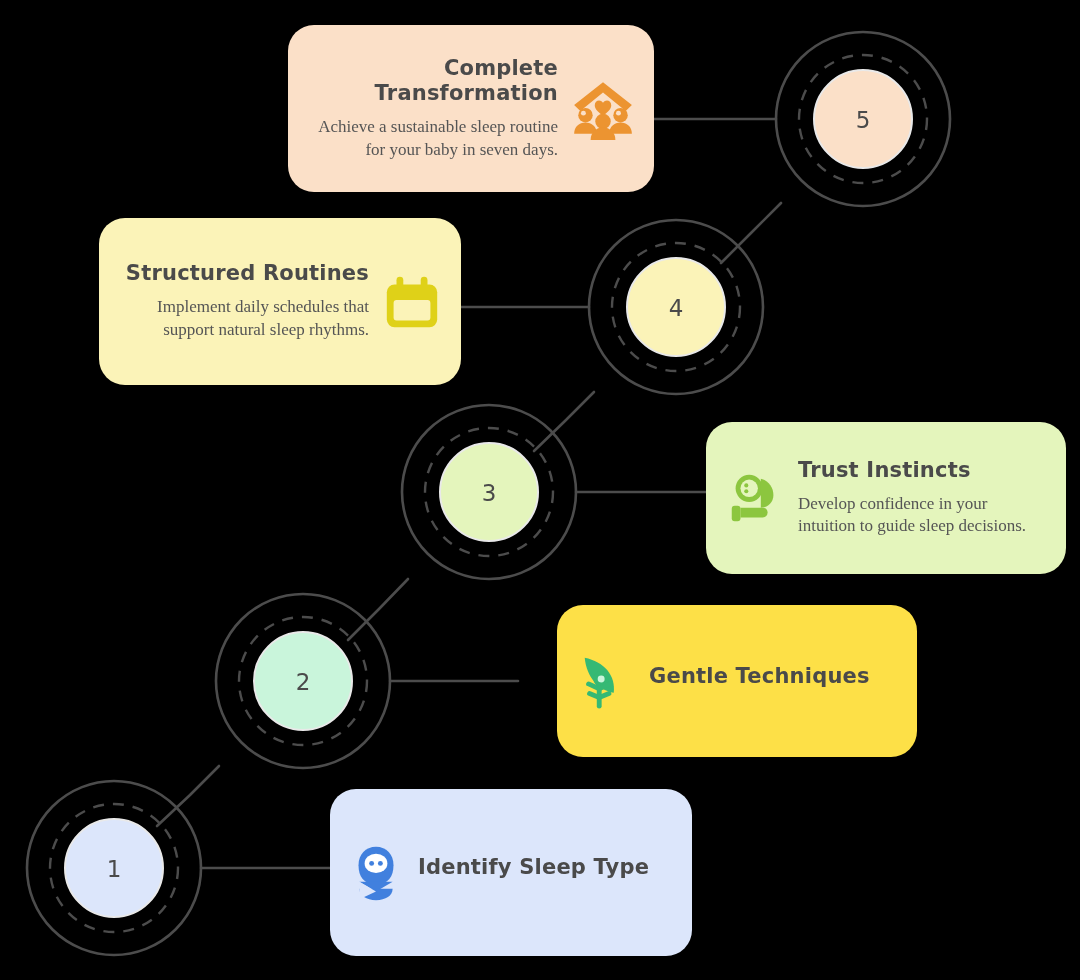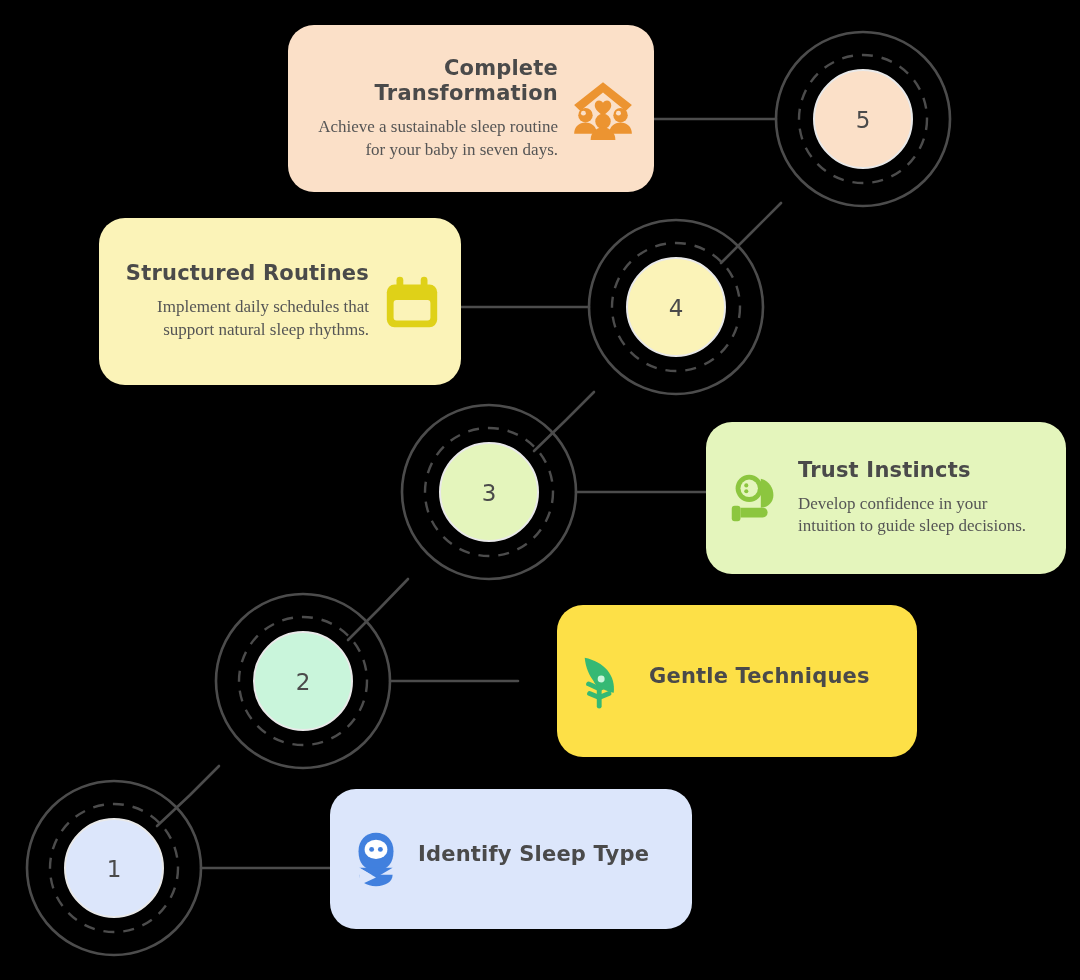--- a/index.html
+++ b/index.html
@@ -209,21 +209,21 @@
         <path d="M25 40 L36 35" stroke="#35B974" stroke-width="5" stroke-linecap="round" fill="none"></path>
         <path d="M25 49 L15 45" stroke="#35B974" stroke-width="5" stroke-linecap="round" fill="none"></path>
         <path d="M25 49 L35 45" stroke="#35B974" stroke-width="5" stroke-linecap="round" fill="none"></path>
       </svg>
     </div>
     <div class="card-body">
       <div class="card-title">Gentle Techniques</div>
     </div>
   </div>
 
-  <div class="card align-left" style="left:330px; top:789px; width:362px; height:140px; background:#DCE6FB;">
+  <div class="card align-left" style="left:330px; top:789px; width:362px; height:167px; background:#DCE6FB;">
     <div class="card-icon" style="margin-right:14px;">
       <svg width="56" height="56" viewBox="0 0 64 64" xmlns="http://www.w3.org/2000/svg">
         <path d="M32 2 C44 2 52 11 52 23 C52 36 46 44 32 46 C18 44 12 36 12 23 C12 11 20 2 32 2 Z" fill="#4180DE"></path>
         <ellipse cx="32" cy="21" rx="13" ry="11" fill="#FFFFFF"></ellipse>
         <circle cx="27" cy="21" r="2.8" fill="#4180DE"></circle>
         <circle cx="37" cy="21" r="2.8" fill="#4180DE"></circle>
         <path d="M13 42 L51 42 L32 53 Z" fill="#4180DE"></path>
         <path d="M13 50 C13 58 21 63 32 63 C43 63 51 58 51 50 Z" fill="#4180DE"></path>
         <path d="M13 42 L32 53 L13 62 Z" fill="#DCE6FB"></path>
       </svg>

